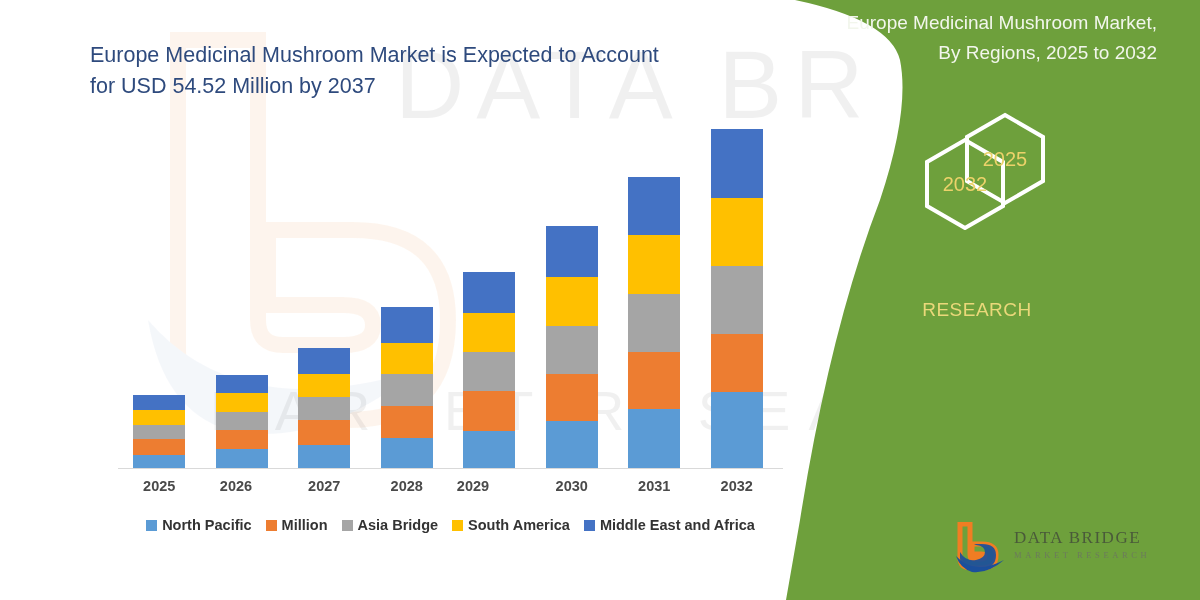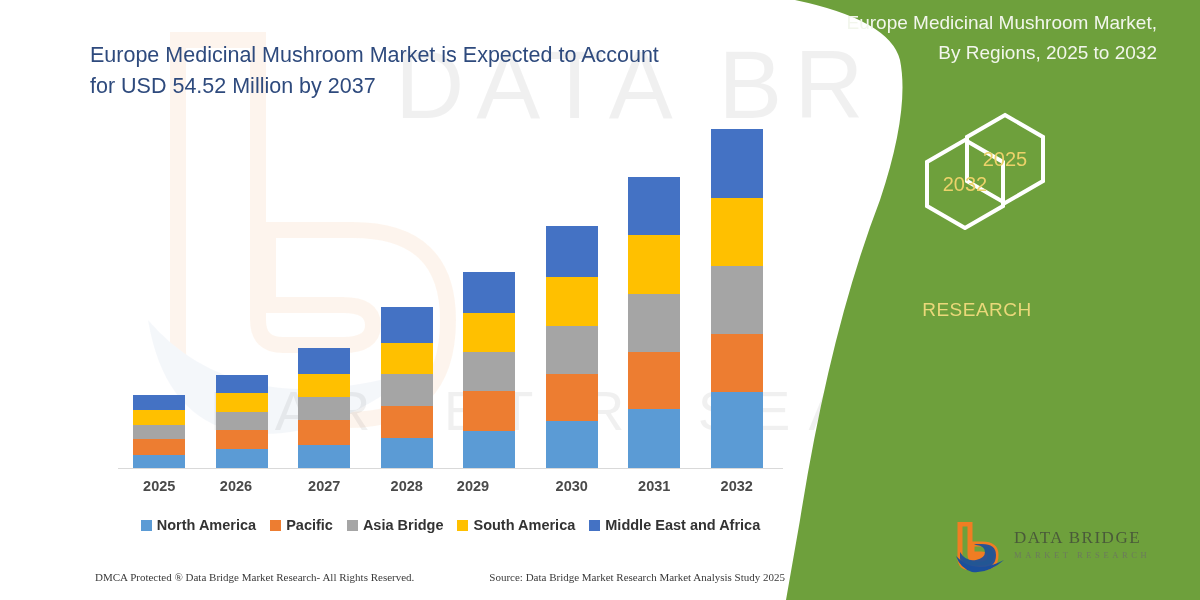--- a/index.html
+++ b/index.html
@@ -150,44 +150,40 @@
       <div class="x-label" style="left: 248.75px;">2028</div>
       <div class="x-label" style="left: 315px;">2029</div>
       <div class="x-label" style="left: 413.75px;">2030</div>
       <div class="x-label" style="left: 496.25px;">2031</div>
       <div class="x-label" style="left: 578.75px;">2032</div>
     </div>
 
   <div id="legend">
       <div class="legend-item">
         <span class="legend-swatch" style="background: rgb(91, 155, 213);"></span>
-        <span class="legend-label">North America</span>
+        <span class="legend-label">North Pacific</span>
       </div>
       <div class="legend-item">
         <span class="legend-swatch" style="background: rgb(237, 125, 49);"></span>
-        <span class="legend-label">Pacific</span>
+        <span class="legend-label">Million</span>
       </div>
       <div class="legend-item">
         <span class="legend-swatch" style="background: rgb(165, 165, 165);"></span>
         <span class="legend-label">Asia Bridge</span>
       </div>
       <div class="legend-item">
         <span class="legend-swatch" style="background: rgb(255, 192, 0);"></span>
         <span class="legend-label">South America</span>
       </div>
       <div class="legend-item">
         <span class="legend-swatch" style="background: rgb(68, 114, 196);"></span>
         <span class="legend-label">Middle East and Africa</span>
       </div>
     </div>
 
-  <div id="footer">
-    <span class="footer-text">DMCA Protected ® Data Bridge Market Research- All Rights Reserved.</span>
-    <span class="footer-text">Source: Data Bridge Market Research  Market Analysis Study 2025</span>
-  </div>
 </div>
 
 <div id="right-panel">
   <svg id="green-shape" viewBox="0 0 1200 600" preserveAspectRatio="none">
     <path d="M795 0 L1200 0 L1200 600 L786 600 L800 520 Q830 330 880 200 Q910 110 900 60 Q890 20 795 0 Z" fill="#6ea03c"></path>
   </svg>
 </div>
 
 <div id="right-content">
   <div id="panel-title">

